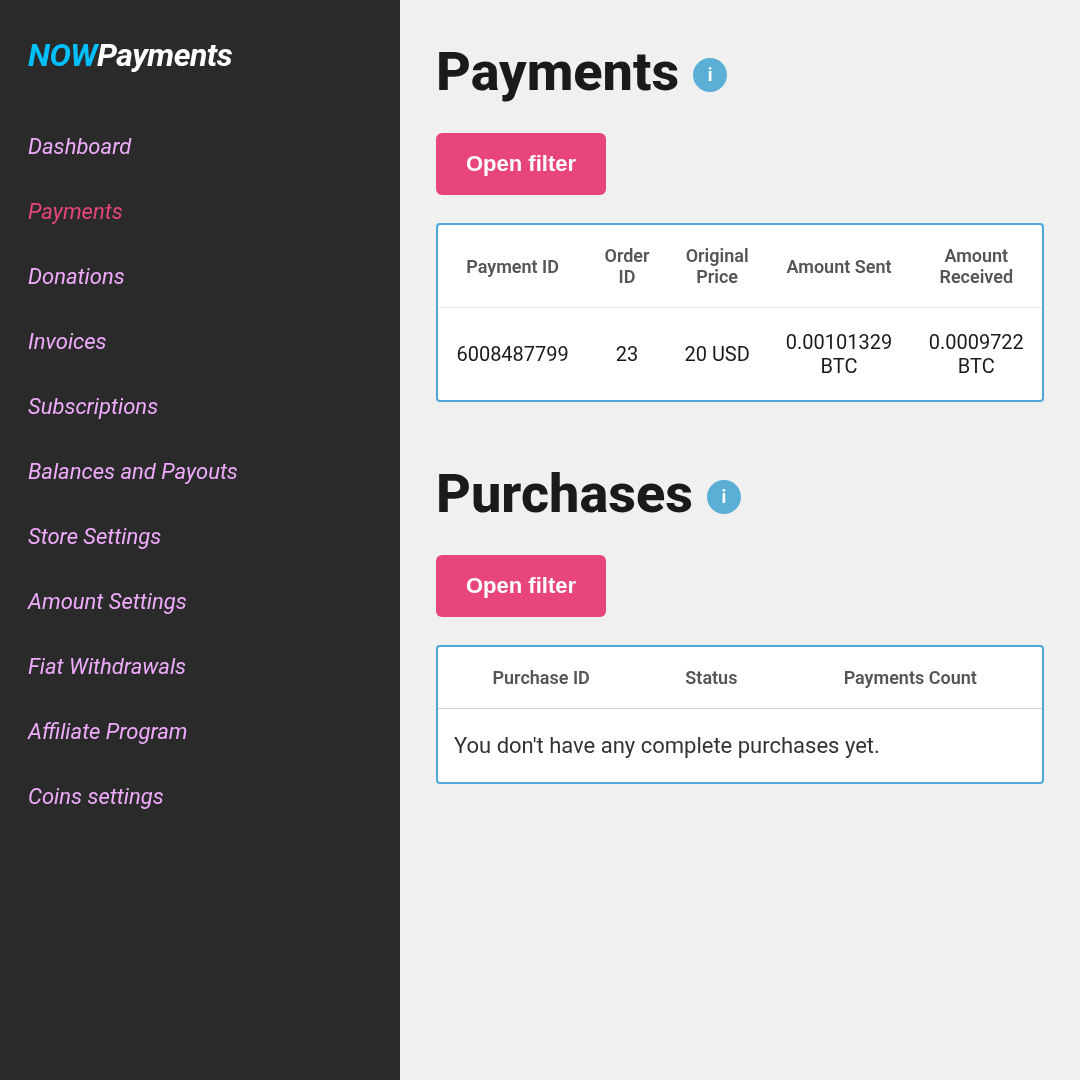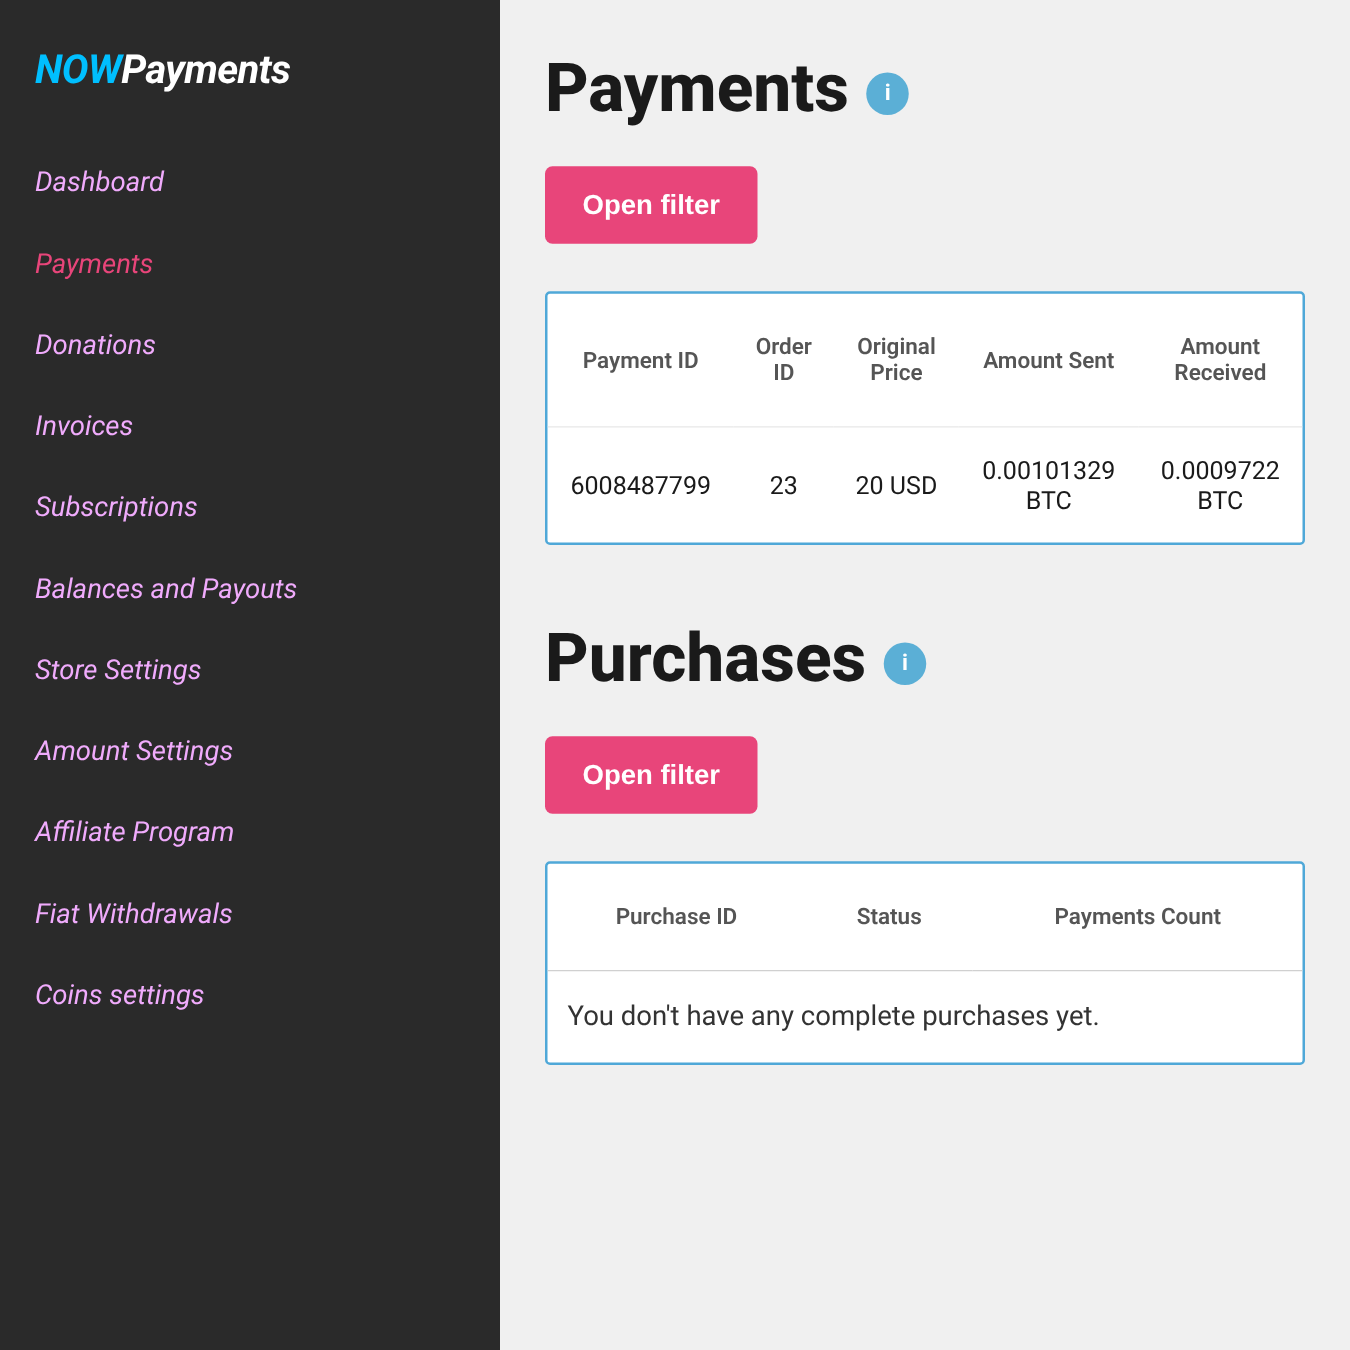--- a/index.html
+++ b/index.html
@@ -100,21 +100,21 @@
 
     .open-filter-btn {
       background: #e8457a;
       color: white;
       border: none;
       border-radius: 6px;
       padding: 18px 30px;
       font-size: 22px;
       font-weight: 600;
       cursor: pointer;
-      margin-bottom: 38px;
+      margin-bottom: 28px;
     }
 
     
     .data-table-wrapper {
       border: 2px solid #4fa8d8;
       border-radius: 4px;
       background: white;
       overflow: hidden;
       margin-bottom: 60px;
     }
@@ -122,21 +122,21 @@
     .data-table {
       width: 100%;
       border-collapse: collapse;
     }
 
     .data-table thead tr {
       border-bottom: 1px solid #d0d0d0;
     }
 
     .data-table th {
-      padding: 32px 16px;
+      padding: 20px 16px;
       font-size: 18px;
       font-weight: 600;
       color: #555;
       text-align: center;
     }
 
     .data-table td {
       padding: 22px 16px;
       font-size: 20px;
       color: #1a1a1a;
@@ -163,22 +163,22 @@
   <nav class="nav-items">
 
   <div class="nav-item">Dashboard</div>
       <div class="nav-item active">Payments</div>
       <div class="nav-item">Donations</div>
       <div class="nav-item">Invoices</div>
       <div class="nav-item">Subscriptions</div>
       <div class="nav-item">Balances and Payouts</div>
       <div class="nav-item">Store Settings</div>
       <div class="nav-item">Amount Settings</div>
+      <div class="nav-item">Fiat Withdrawals</div>
       <div class="nav-item">Affiliate Program</div>
-      <div class="nav-item">Fiat Withdrawals</div>
       <div class="nav-item">Coins settings</div>
     </nav>
 </div>
 
 <div id="main">
 
   
   <div class="section-header">
     <span class="section-title">Payments</span>
     <div class="info-icon">i</div>

